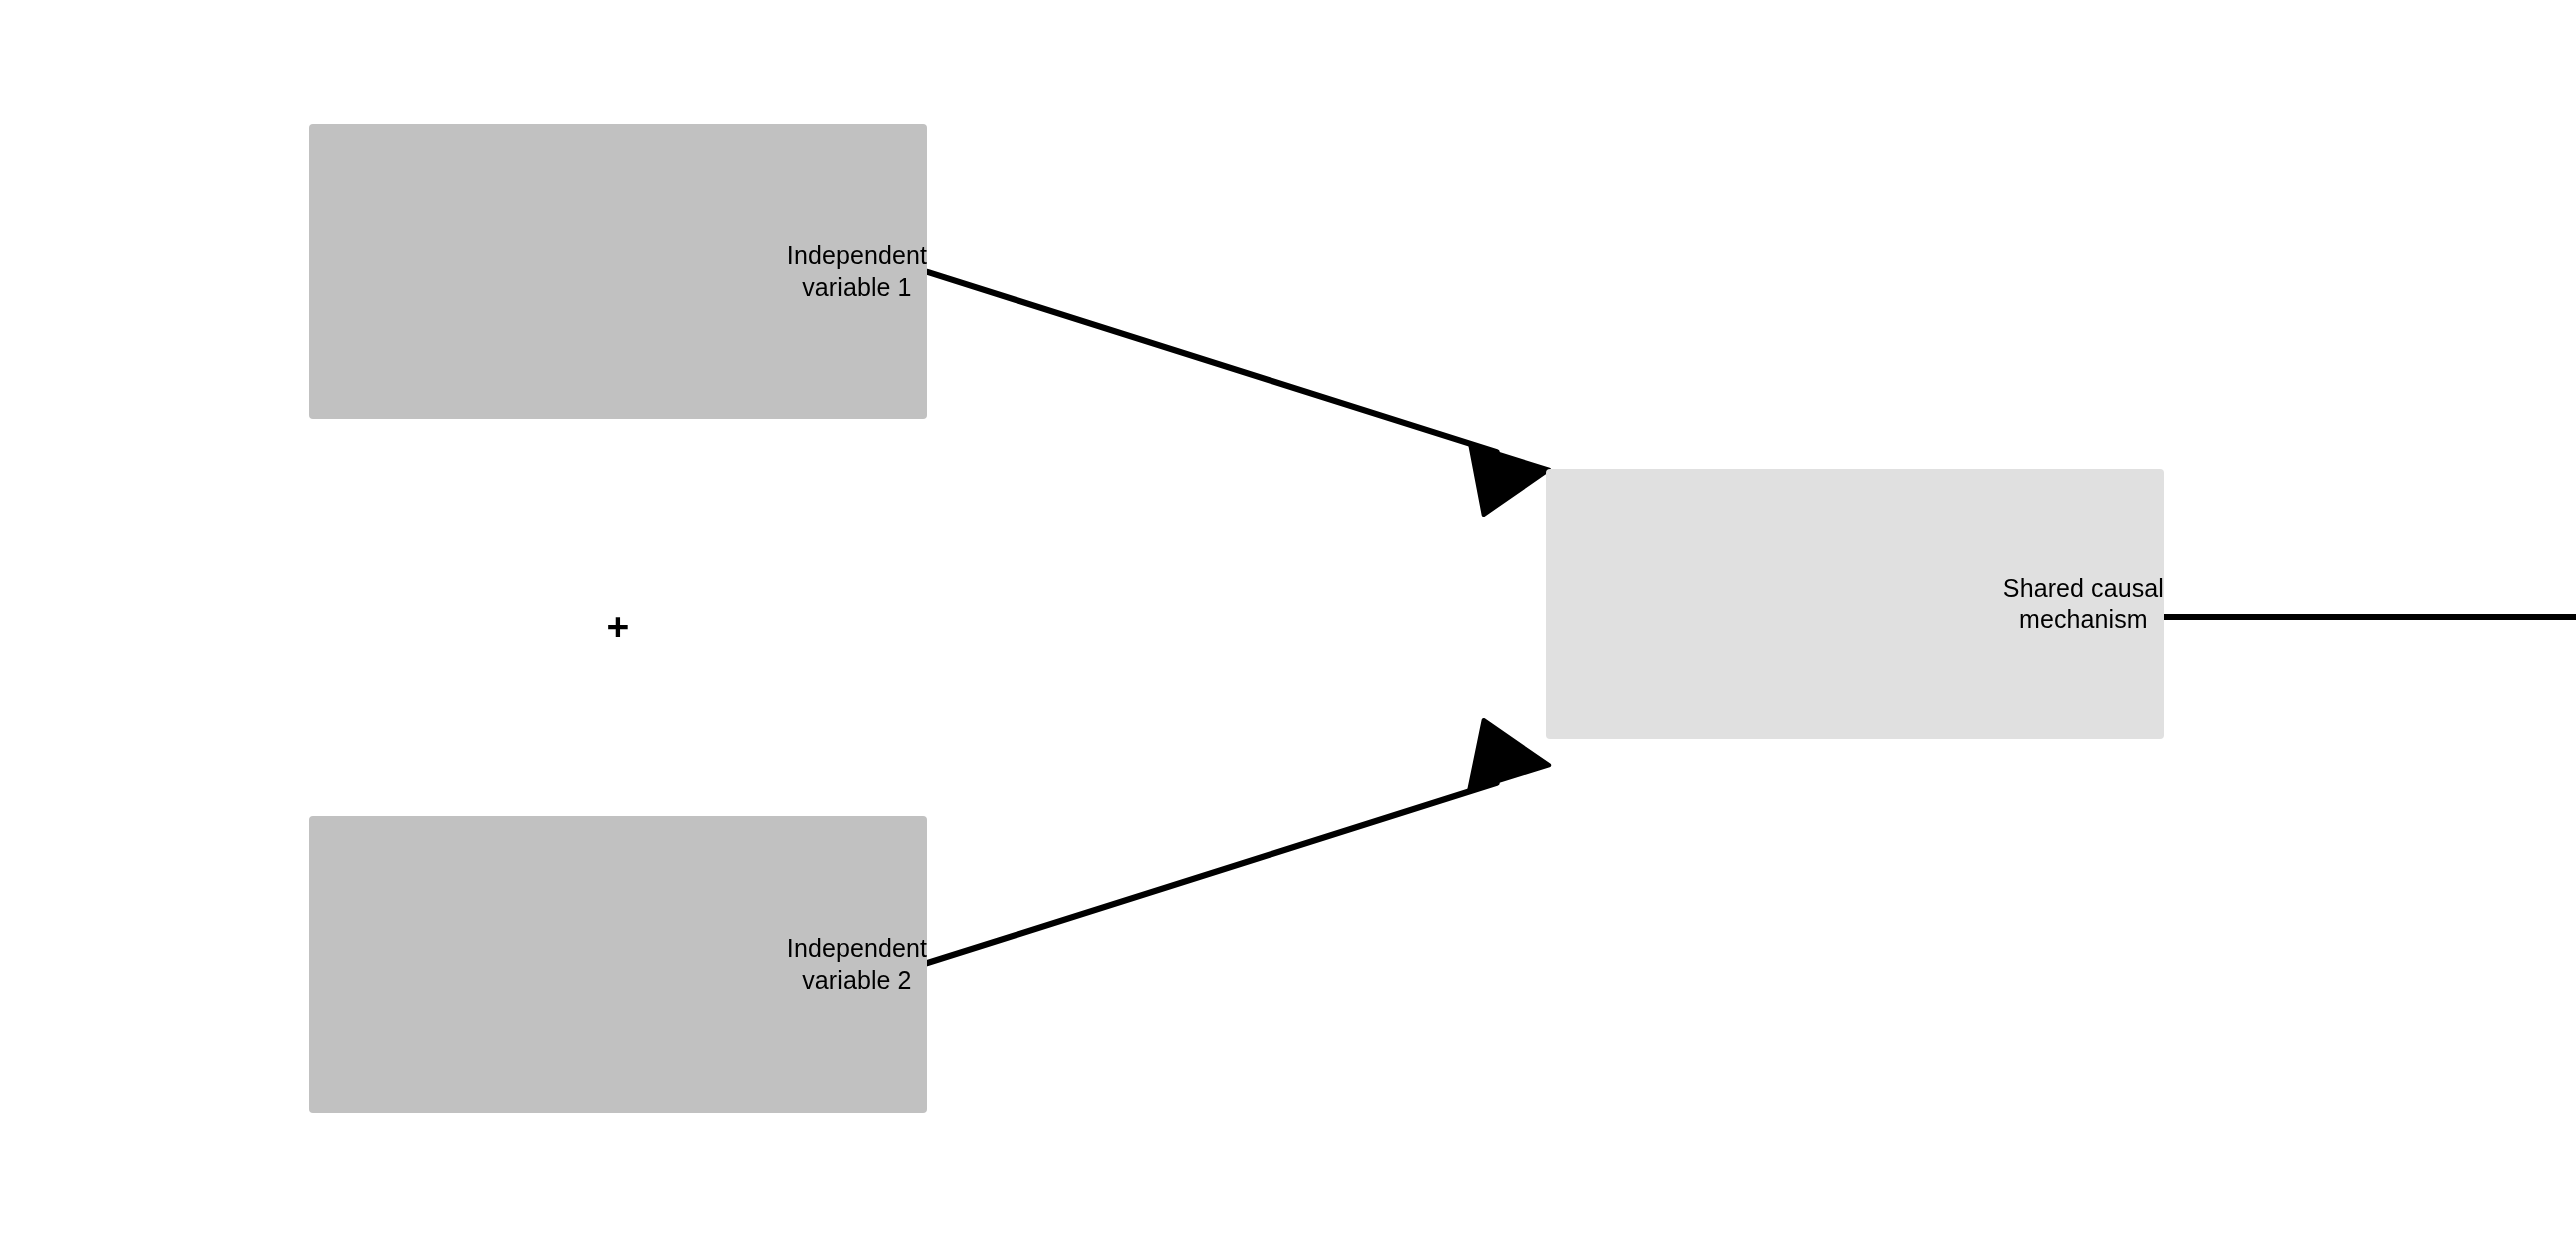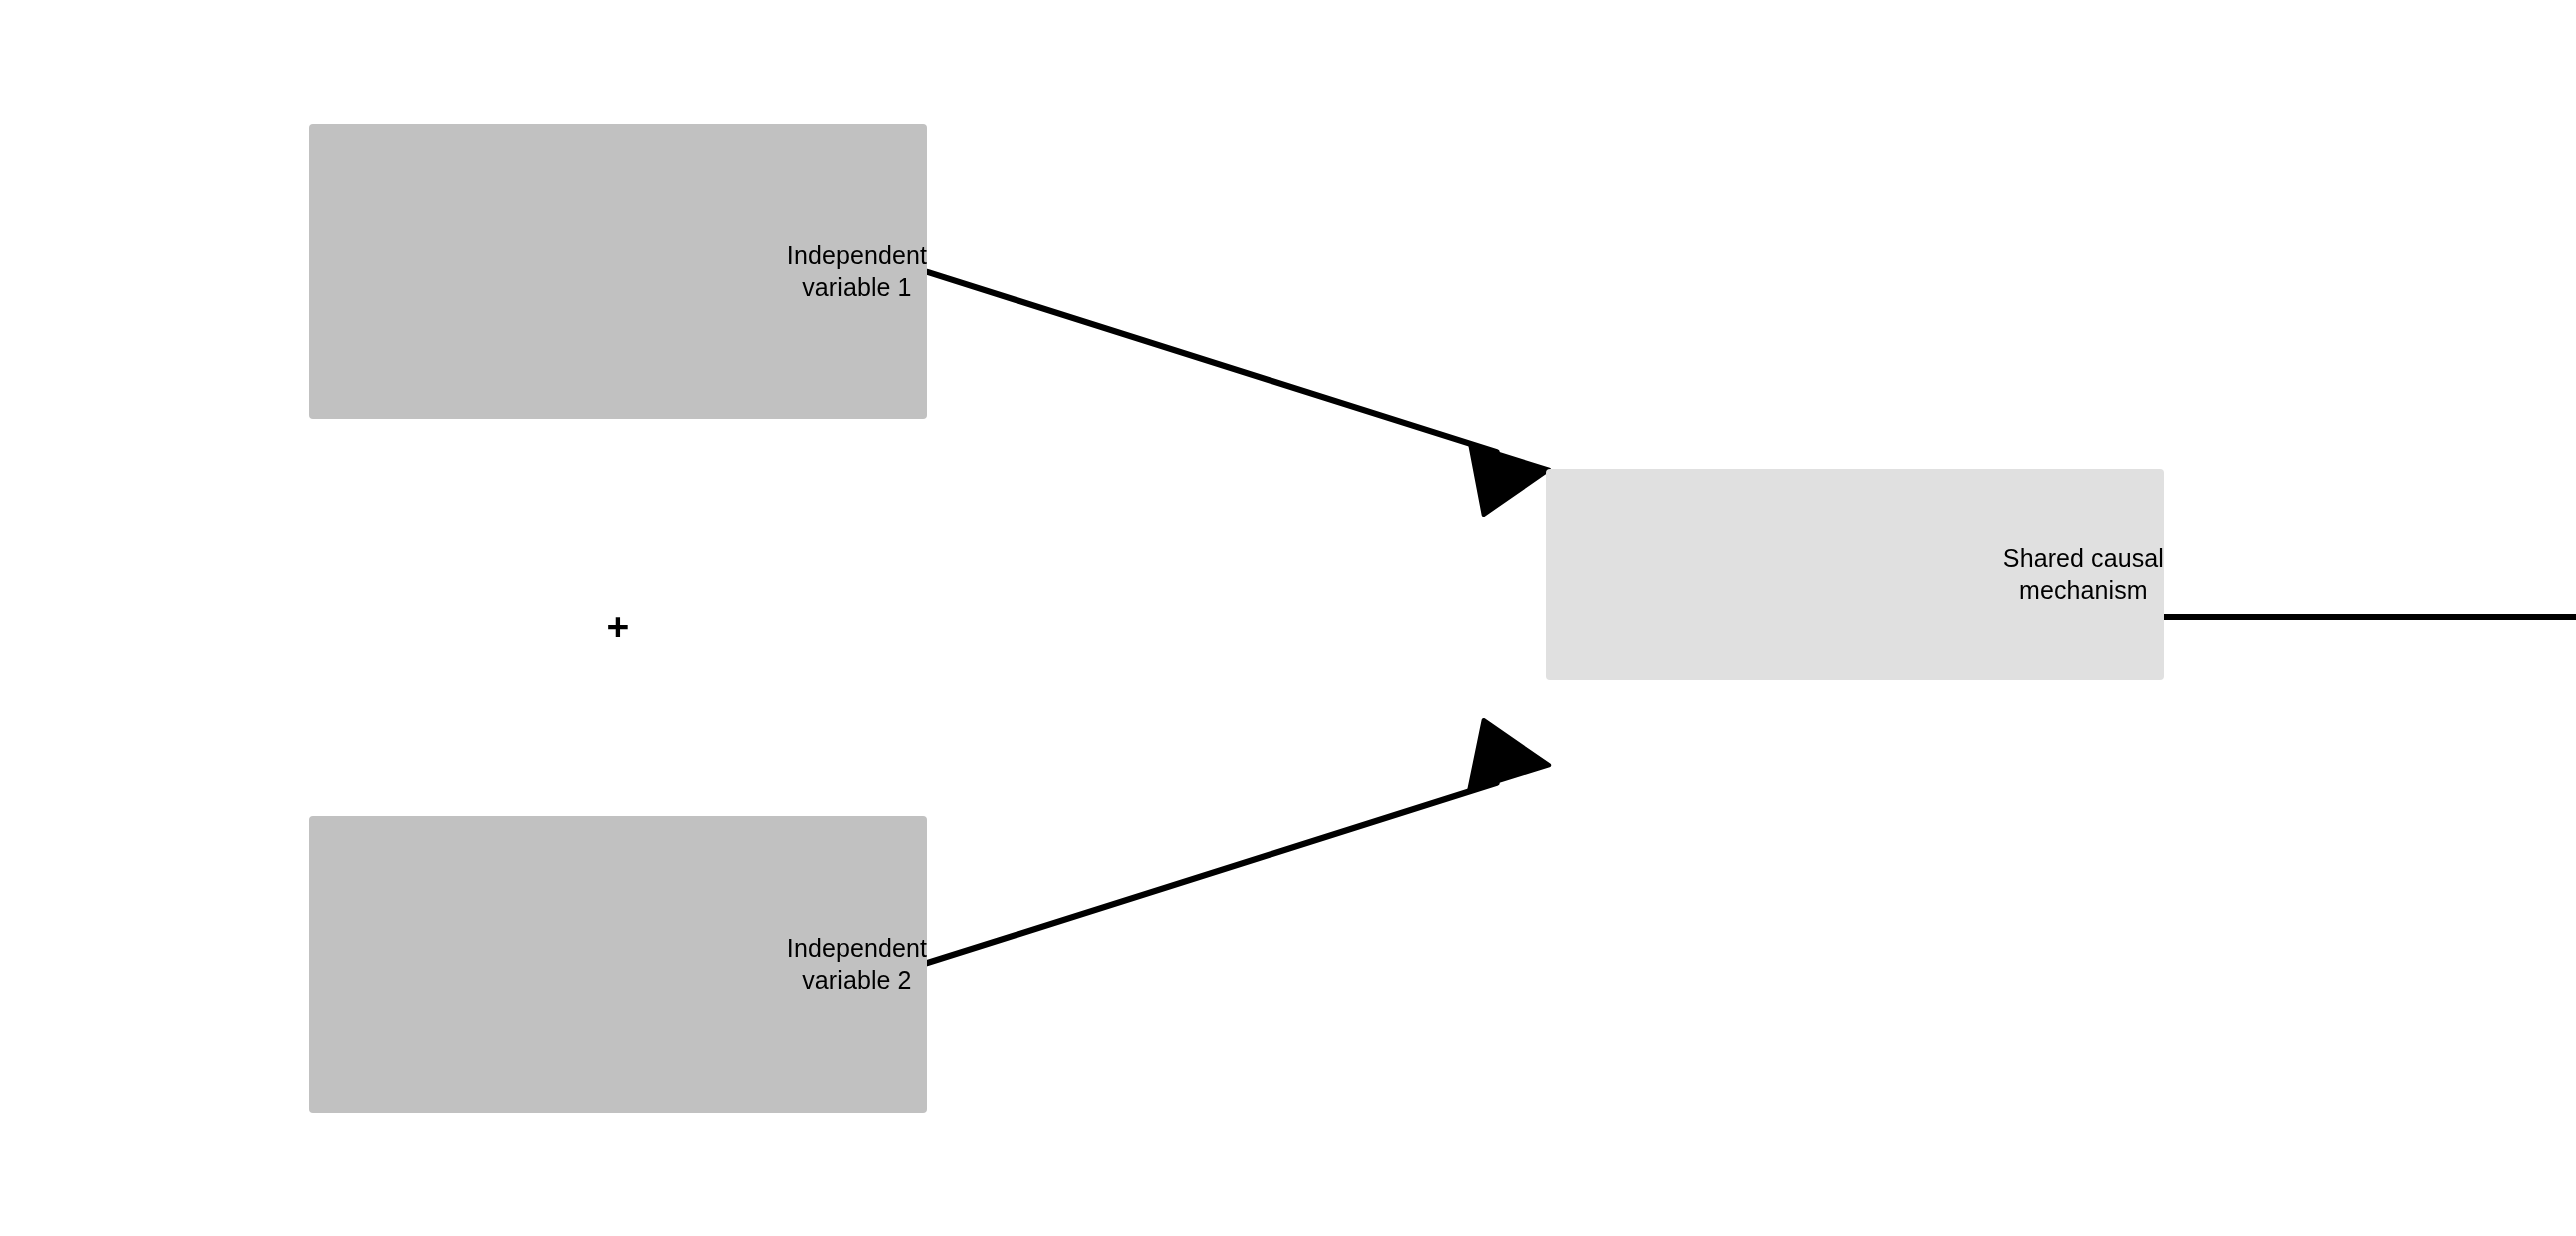--- a/index.html
+++ b/index.html
@@ -44,21 +44,21 @@
     left: 309px;
     top: 816px;
     width: 618px;
     height: 297px;
     background: #c1c1c1;
   }
   .node-mech {
     left: 1546px;
     top: 469px;
     width: 618px;
-    height: 211px;
+    height: 270px;
     background: #e0e0e0;
   }
   .plus-symbol {
     position: absolute;
     left: 577px;
     top: 585px;
     width: 82px;
     height: 82px;
     display: flex;
     align-items: center;

